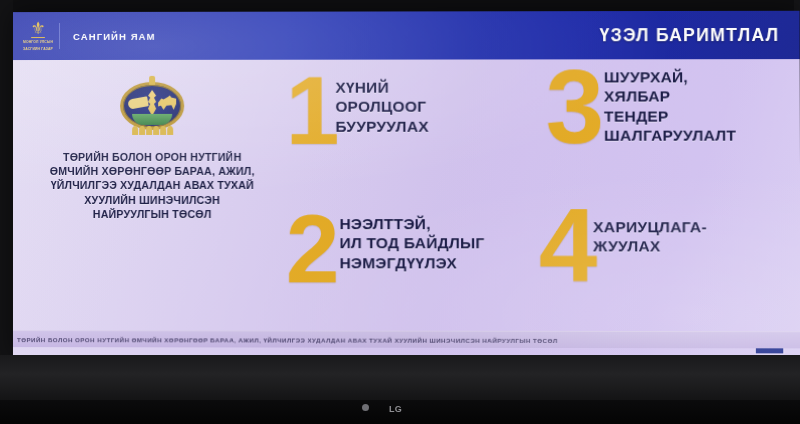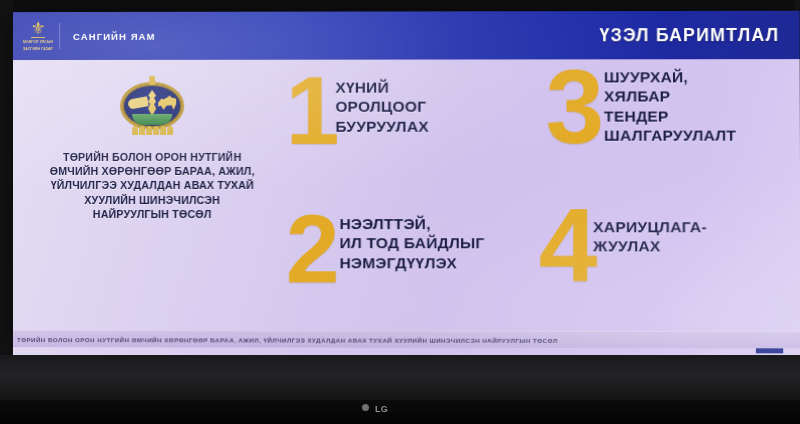--- a/index.html
+++ b/index.html
@@ -19,21 +19,21 @@
   .bezel-bottom {
     position:absolute; left:0; top:355px; width:800px; height:47px;
     background:linear-gradient(180deg,#19191b 0%,#232325 40%,#131314 100%);
   }
   .bezel-shelf {
     position:absolute; left:0; top:400px; width:800px; height:24px;
     background:linear-gradient(180deg,#0b0b0c 0%,#040404 100%);
   }
   .lg-logo {
     position:absolute; left:362px; top:404px;
-    display:flex; align-items:flex-start; gap:6px;
+    display:flex; align-items:flex-start; gap:20px;
     color:#8e8e92; font-size:9px; font-weight:bold; letter-spacing:.3px;
   }
   .lg-dot {
     width:7px; height:7px; border-radius:50%;
     background:#6f6f74; display:inline-block;
   }
 
   
   #slide {
     position:absolute; left:13px; top:12px; width:781px; height:343px;

